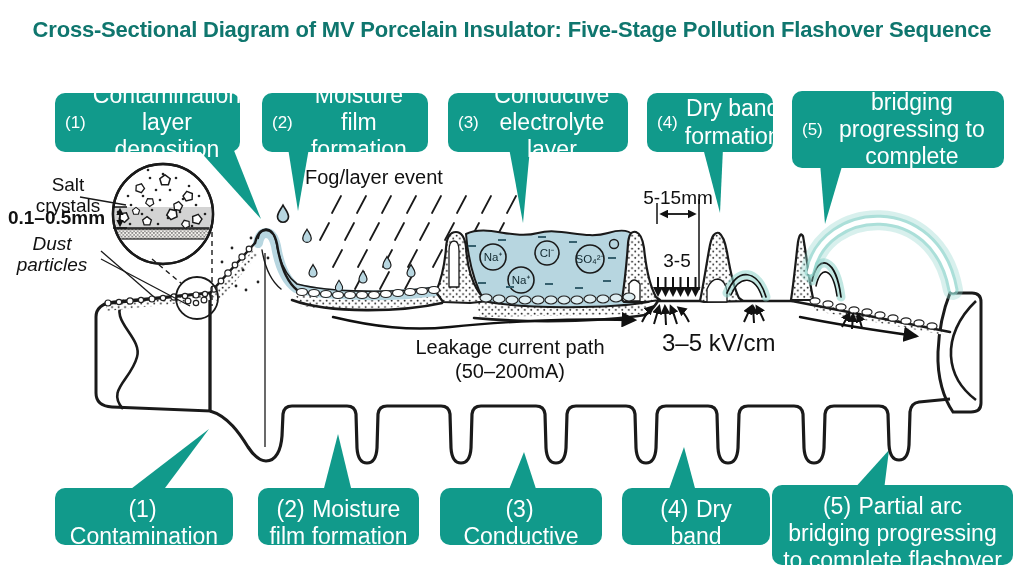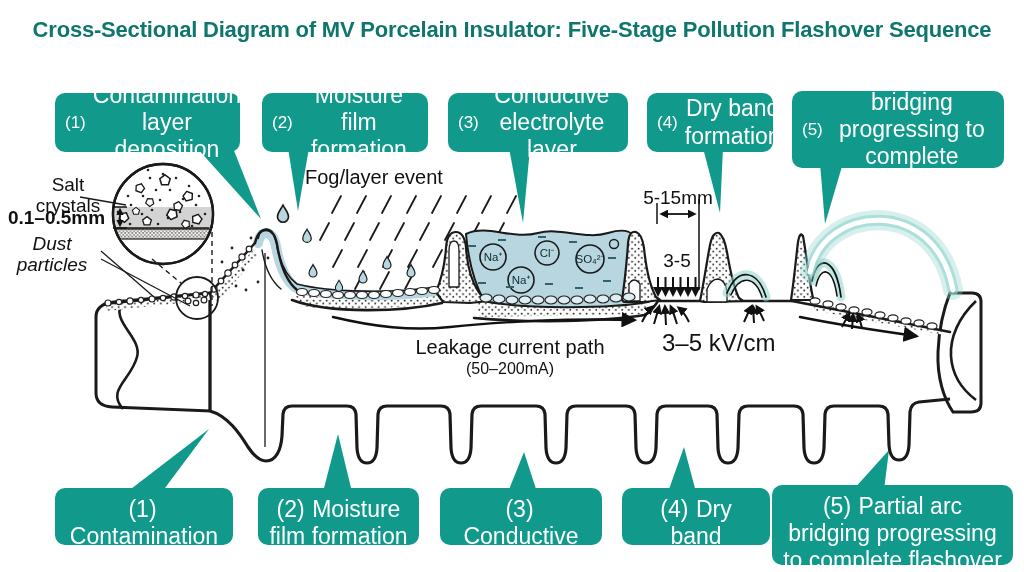--- a/index.html
+++ b/index.html
@@ -372,21 +372,21 @@
 <div class="title">Cross-Sectional Diagram of MV Porcelain Insulator: Five-Stage Pollution Flashover Sequence</div>
 
 <div class="lbl center" style="left:20px;top:174px;width:96px;">Salt crystals</div>
 <div class="lbl right" style="left:0px;top:207px;width:113px;">0.1–0.5mm</div>
 <div class="lbl center" style="left:2px;top:233px;width:100px;font-style:italic;">Dust particles</div>
 <div class="lbl" style="left:305px;top:166px;width:220px;font-size:20px;">Fog/layer event</div>
 <div class="lbl center" style="left:638px;top:187px;width:80px;">5-15mm</div>
 <div class="lbl center" style="left:655px;top:250px;width:44px;">3-5</div>
 <div class="lbl" style="left:662px;top:330px;width:120px;font-size:24px;">3–5 kV/cm</div>
 <div class="lbl center" style="left:395px;top:336px;width:230px;font-size:20px;">Leakage current path</div>
-<div class="lbl center" style="left:395px;top:360px;width:230px;font-size:16px;">(50–200mA)</div>
+<div class="lbl center" style="left:395px;top:360px;width:230px;font-size:20px;">(50–200mA)</div>
 
 <div class="callout" style="left:55px;top:93px;width:185px;height:59px;">
   <span class="num">(1)</span>
   <span class="txt">Contamination layer deposition</span>
 </div>
 <div class="callout" style="left:262px;top:93px;width:166px;height:59px;">
   <span class="num">(2)</span>
   <span class="txt">Moisture film formation</span>
 </div>
 <div class="callout" style="left:448px;top:93px;width:180px;height:59px;">

